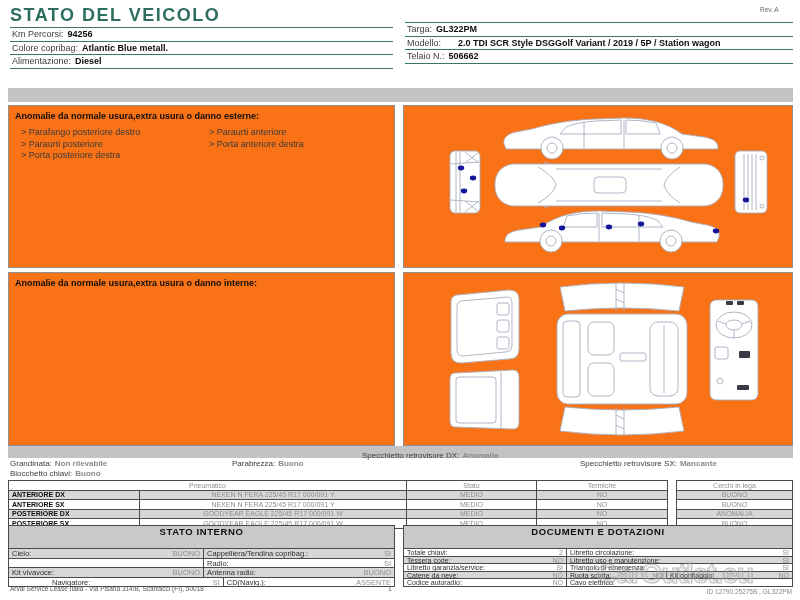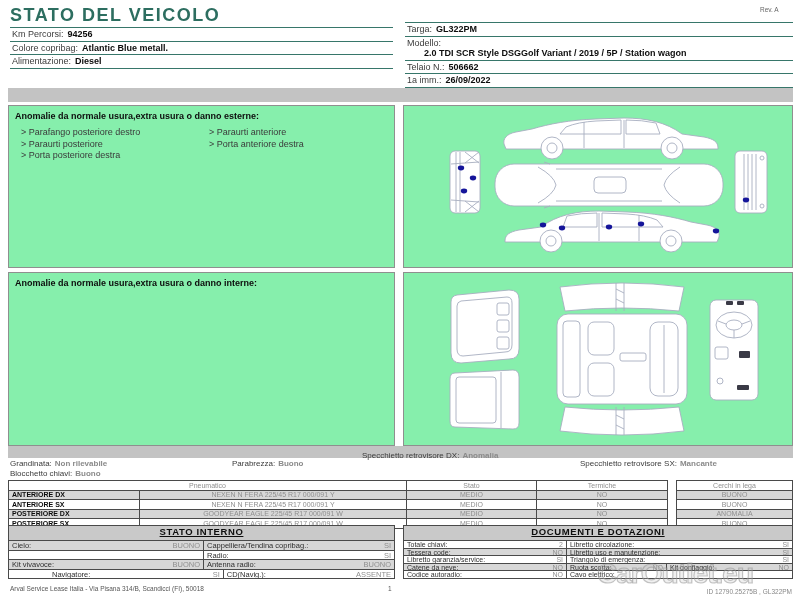--- a/index.html
+++ b/index.html
@@ -10,21 +10,21 @@
   .page-title { left:10px; top:5px; font-size:18px; font-weight:bold; color:#2d6e60; letter-spacing:1.5px; }
   .rev { left:760px; top:6px; font-size:6.5px; color:#666; }
 
   .fields { border-top:1px solid #37766a; }
   .field-row { display:flex; border-bottom:1px solid #37766a; padding:1px 2px; font-size:9px; line-height:10.5px; color:#3c3c3c; }
   .field-row .lab { white-space:nowrap; }
   .field-row .val { color:#0d0d0d; margin-left:4px; font-weight:bold; }
 
   .graybar { background:#c3c3c3; left:8px; width:785px; }
 
-  .panel { border:1px solid #8f8f8f; background:#86efac; }
+  .panel { border:1px solid #8f8f8f; background:#f97316; }
   .panel-title { font-size:9px; font-weight:bold; color:#0d0d0d; padding:5px 6px 2px; }
   .dmg-col { position:absolute; font-size:9px; color:#3a3a3a; line-height:11.5px; }
   .dmg-item::before { content:"> "; }
 
   svg .ln { fill:none; stroke:#a7aec0; stroke-width:0.9; }
   svg .lnf { fill:#ffffff; stroke:#a7aec0; stroke-width:0.9; }
   svg .dk { fill:#3a3a46; }
 
   .summary-item { position:absolute; font-size:8px; white-space:nowrap; }
   .summary-item .lab { color:#3a3a3a; }
@@ -34,21 +34,21 @@
   .trow { display:flex; border:1px solid #4a4a4a; border-top:none; font-size:7px; line-height:7.5px; }
   .trow.hdr { border-top:1px solid #4a4a4a; }
   .trow > div { border-left:1px solid #4a4a4a; height:8.5px; padding:0.5px 3px 0; white-space:nowrap; overflow:hidden; }
   .trow > div:first-child { border-left:none; }
   .hcell { color:#8f8f8f; text-align:center; }
   .ccell { color:#8f8f8f; text-align:center; }
   .poscell { font-weight:bold; color:#0d0d0d; }
   .altbg { background:#d7d7d7; }
 
   
-  .sect-hdr { background:#c9c9c9; border:1px solid #4a4a4a; font-size:9.5px; font-weight:bold; text-align:center; color:#0d0d0d; height:16px; line-height:12px; letter-spacing:0.6px;text-decoration:underline; }
+  .sect-hdr { background:#c9c9c9; border:1px solid #4a4a4a; font-size:9.5px; font-weight:bold; text-align:center; color:#0d0d0d; height:24px; line-height:12px; letter-spacing:0.6px; }
   .kv-row { display:flex; border:1px solid #4a4a4a; border-top:none; }
   .kv-cell { display:flex; justify-content:space-between; padding:0 3px; border-left:1px solid #4a4a4a; overflow:hidden; white-space:nowrap; }
   .kv-cell:first-child { border-left:none; }
   .kv-lab { color:#2e2e2e; }
   .kv-val { color:#8f8f8f; margin-left:3px; }
   .si-row { height:9.5px; font-size:7.5px; line-height:9px; }
   .doc-row { height:7.6px; font-size:7px; line-height:7.2px; }
 
   .footer-txt { font-size:6.5px; color:#555; white-space:nowrap; }
 
@@ -74,31 +74,27 @@
     <span class="lab">Alimentazione:</span>
     <span class="val">Diesel</span>
   </div>
 </div>
 
 <div class="abs fields" style="left:405px; top:22px; width:388px;">
   <div class="field-row">
     <span class="lab">Targa:</span>
     <span class="val">GL322PM</span>
   </div>
-  <div class="field-row" style="flex-wrap:wrap;flex-direction:column;">
+  <div class="field-row" style="flex-wrap:wrap;">
     <span class="lab">Modello:</span>
     <span class="val" style="white-space:normal;margin-left:17px;">2.0 TDI SCR Style DSGGolf Variant / 2019 / 5P / Station wagon</span>
   </div>
   <div class="field-row">
     <span class="lab">Telaio N.:</span>
     <span class="val">506662</span>
-  </div>
-  <div class="field-row">
-    <span class="lab">1a imm.:</span>
-    <span class="val">26/09/2022</span>
   </div>
 </div>
 
 <div class="abs graybar" style="top:88px; height:14px;"></div>
 
 <div class="abs panel" style="left:8px; top:105px; width:387px; height:163px;">
   <div class="panel-title">Anomalie da normale usura,extra usura o danno esterne:</div>
   <div class="dmg-col" style="left:12px; top:21px;">
     <div class="dmg-item">Parafango posteriore destro</div>
     <div class="dmg-item">Paraurti posteriore</div>

